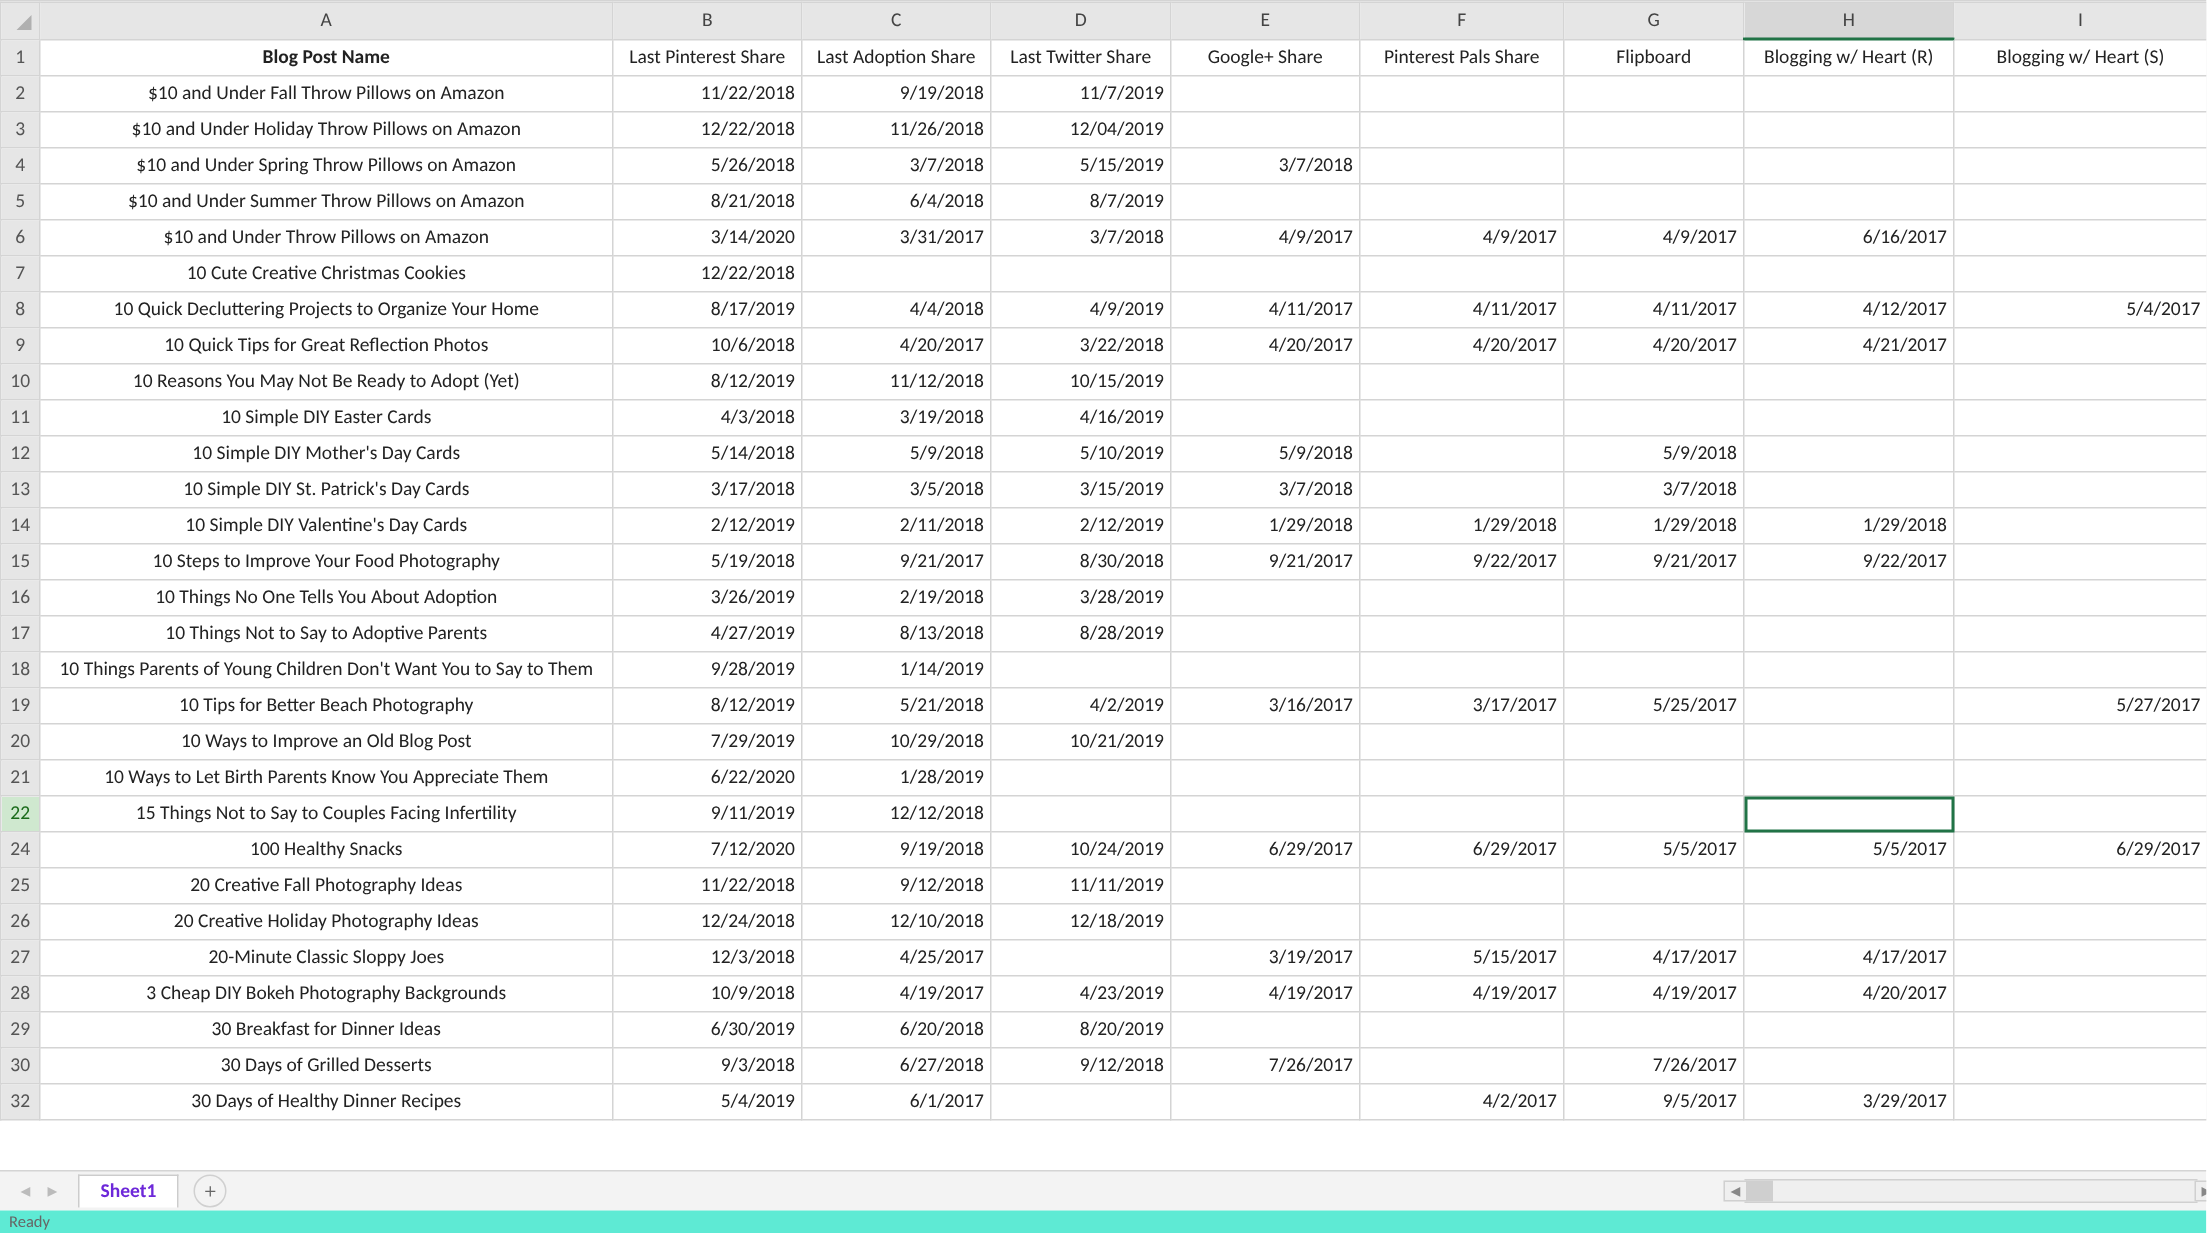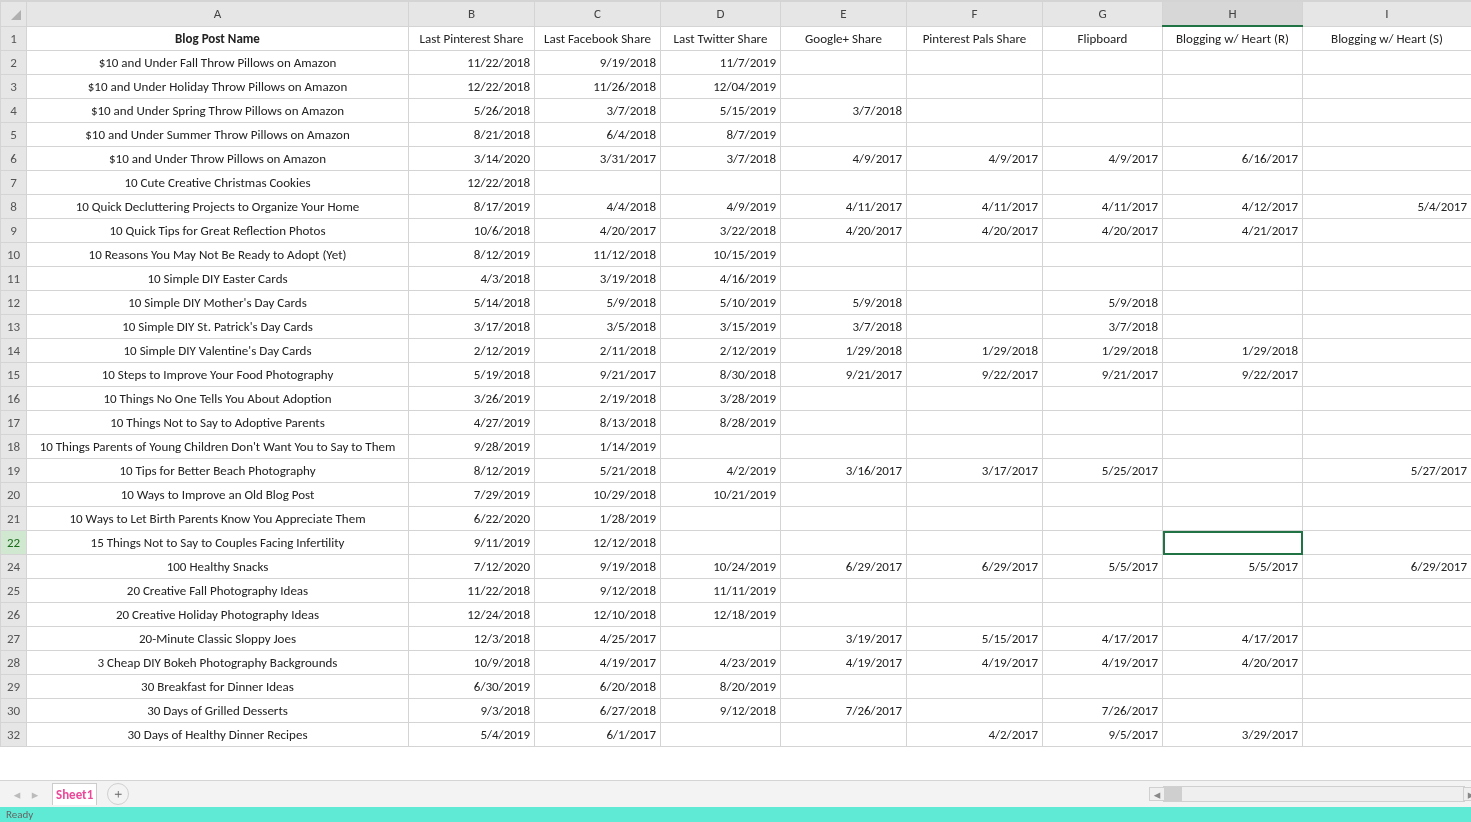--- a/index.html
+++ b/index.html
@@ -14,21 +14,21 @@
   td.num{text-align:right;}
   td.text{text-align:center;}
   .sel-row .rowhdr{background:#cfe8cf;color:#1a6b1a;}
   thead th.selcol{background:#d7d7d7;border-bottom:2px solid #217346;}
   .sel-row td{}
   td.selected{outline:2px solid #217346;outline-offset:-2px;background:#fff;}
   
   .tabbar{position:absolute;left:0;right:0;bottom:16px;height:26px;background:#f3f3f3;border-top:1px solid #d4d4d4;display:flex;align-items:center;}
   .tab-nav{display:flex;gap:0;padding:0 8px;}
   .tab-nav span{width:18px;height:18px;display:flex;align-items:center;justify-content:center;color:#bbb;}
-  .tab{padding:3px 3px;border:1px solid #ccc;border-bottom:none;background:#fff;color:#ec4899;font-weight:bold;position:relative;top:0;}
+  .tab{padding:3px 14px;border:1px solid #ccc;border-bottom:none;background:#fff;color:#6d28d9;font-weight:bold;position:relative;top:0;}
   .newtab{width:20px;height:20px;border:1px solid #d0d0d0;border-radius:50%;display:flex;align-items:center;justify-content:center;color:#666;margin-left:10px;}
   .hscroll-area{flex:1;display:flex;align-items:center;justify-content:flex-end;padding-right:6px;}
   .hscroll{width:300px;height:14px;background:#efefef;border:1px solid #d0d0d0;position:relative;}
   .hscroll .thumb{position:absolute;left:0;top:0;bottom:0;width:18px;background:#cfcfcf;}
   .hscroll .arr{position:absolute;top:0;bottom:0;width:14px;display:flex;align-items:center;justify-content:center;color:#888;background:#efefef;}
   .hscroll .arr.l{left:-15px;border:1px solid #d0d0d0;}
   .hscroll .arr.r{right:-15px;border:1px solid #d0d0d0;}
   .status{position:absolute;left:0;right:0;bottom:0;height:16px;background:#5eead4;font-size:11px;color:#666;padding:0 6px;line-height:16px;}
   
   col.cr{width:26px;}
@@ -74,21 +74,21 @@
           <th>G</th>
           <th class="selcol">H</th>
           <th>I</th>
         </tr>
       </thead>
       <tbody id="tbody">
           <tr>
             <td class="rowhdr">1</td>
             <td class="text" style="font-weight: bold;">Blog Post Name</td>
             <td class="text">Last Pinterest Share</td>
-            <td class="text">Last Facebook Share</td>
+            <td class="text">Last Adoption Share</td>
             <td class="text">Last Twitter Share</td>
             <td class="text">Google+ Share</td>
             <td class="text">Pinterest Pals Share</td>
             <td class="text">Flipboard</td>
             <td class="text">Blogging w/ Heart (R)</td>
             <td class="text">Blogging w/ Heart (S)</td>
           </tr>
           <tr>
             <td class="rowhdr">2</td>
             <td class="text">$10 and Under Fall Throw Pillows on Amazon</td>

